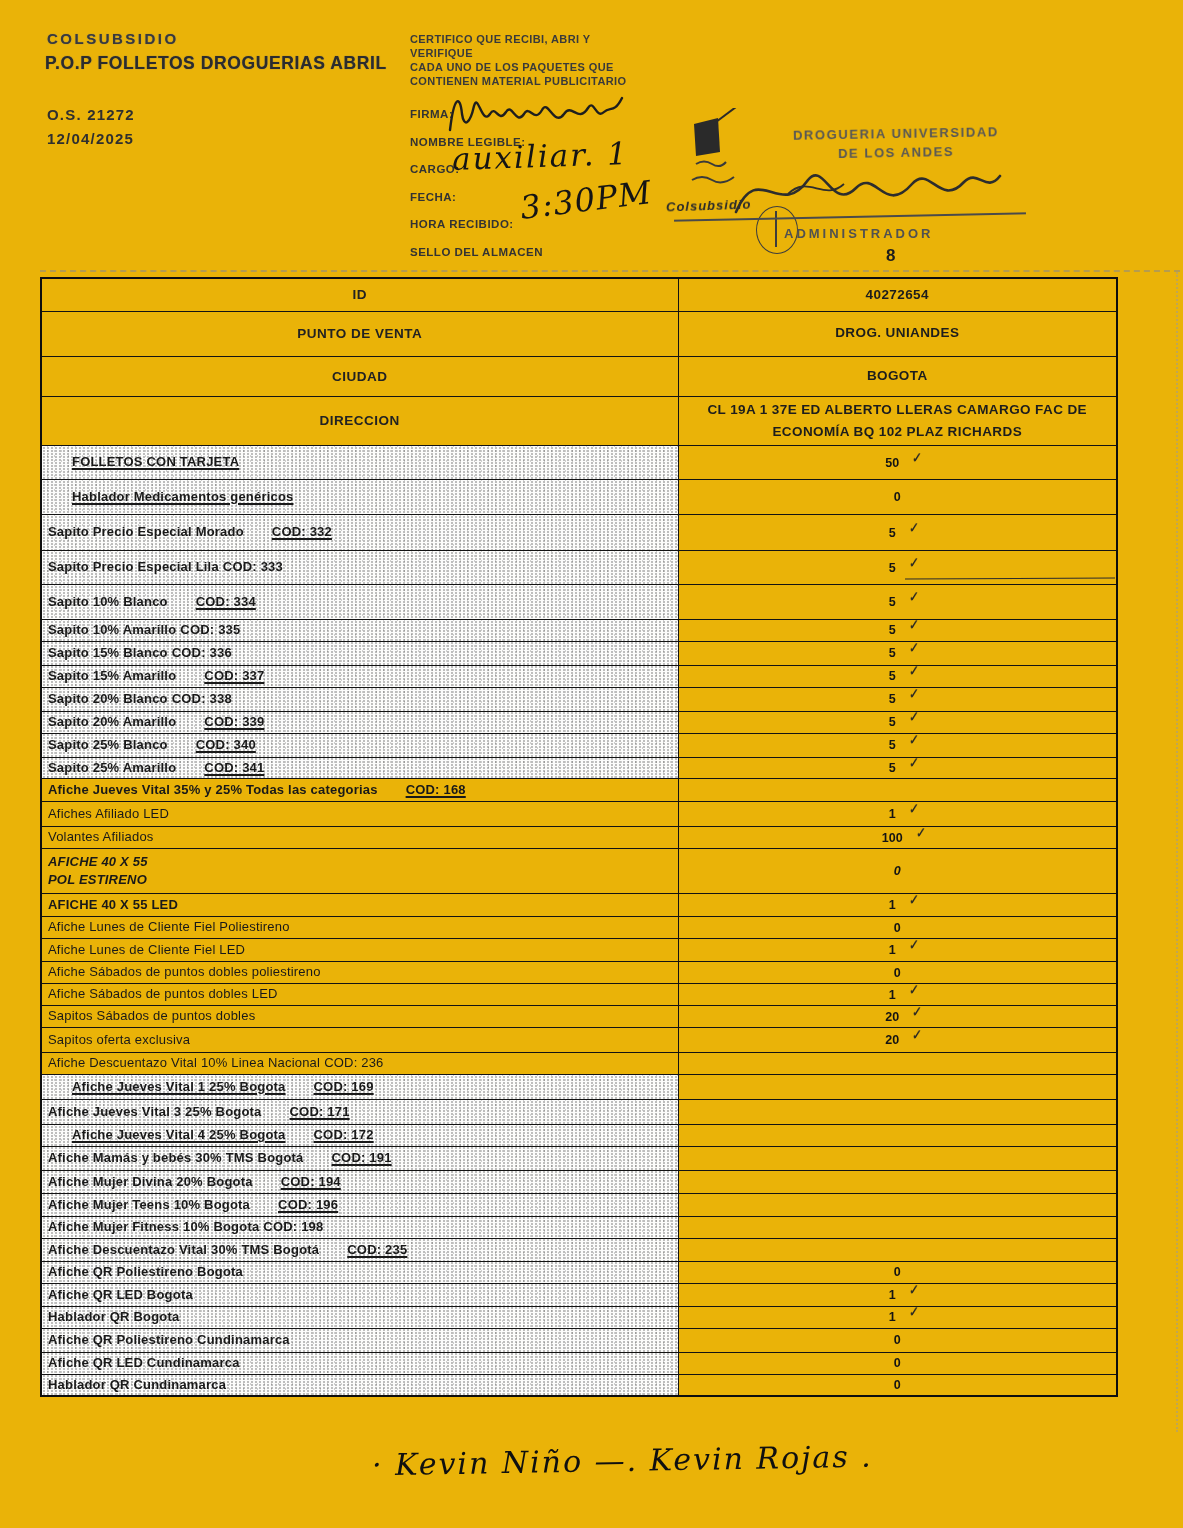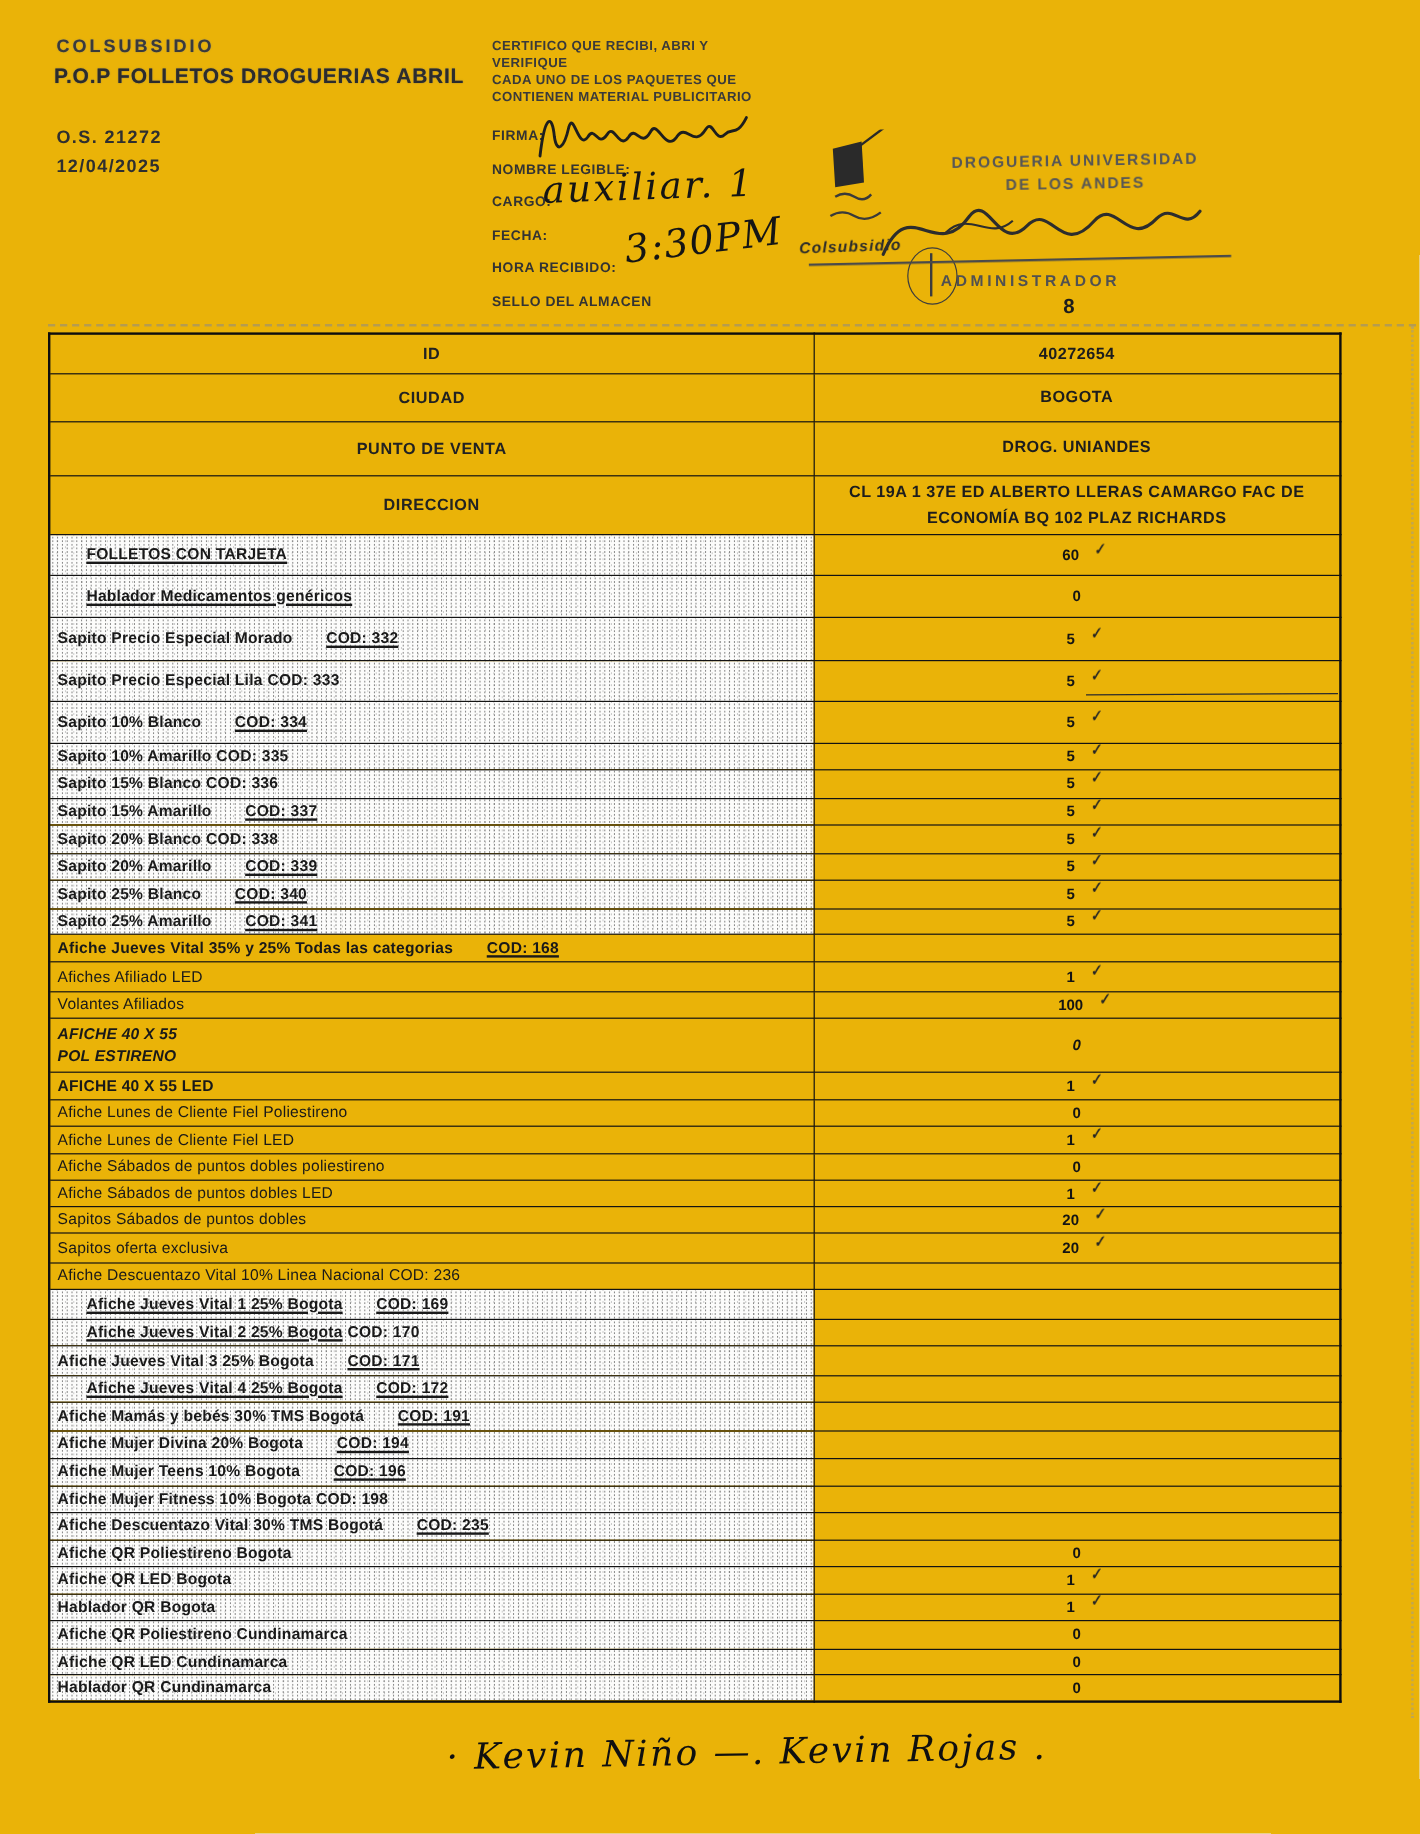--- a/index.html
+++ b/index.html
@@ -133,37 +133,37 @@
   <table class="form">
     <colgroup>
         <col class="c1">
         <col class="c2">
       </colgroup>
     <tbody id="info-body">
         <tr style="height: 33px;">
           <td class="ilbl">ID</td>
           <td class="ival">40272654</td>
         </tr>
+        <tr style="height: 45px;">
+          <td class="ilbl">PUNTO DE VENTA</td>
+          <td class="ival">DROG. UNIANDES</td>
+        </tr>
         <tr style="height: 40px;">
           <td class="ilbl">CIUDAD</td>
           <td class="ival">BOGOTA</td>
-        </tr>
-        <tr style="height: 45px;">
-          <td class="ilbl">PUNTO DE VENTA</td>
-          <td class="ival">DROG. UNIANDES</td>
         </tr>
         <tr style="height: 45px;">
           <td class="ilbl">DIRECCION</td>
           <td class="ival">CL 19A 1 37E ED ALBERTO LLERAS CAMARGO FAC DE ECONOMÍA BQ 102 PLAZ RICHARDS</td>
         </tr>
       </tbody>
     <tbody id="items-body">
         <tr class="item shaded" style="height: 34px;">
           <td class="lbl"><span class="u ">FOLLETOS CON TARJETA</span></td>
-          <td class="val"><span class="qty">60</span><span class="chk">✓</span></td>
+          <td class="val"><span class="qty">50</span><span class="chk">✓</span></td>
         </tr>
         <tr class="item shaded" style="height: 35px;">
           <td class="lbl"><span class="u ">Hablador Medicamentos genéricos</span></td>
           <td class="val"><span class="qty">0</span></td>
         </tr>
         <tr class="item shaded" style="height: 36px;">
           <td class="lbl"><span>Sapito Precio Especial Morado</span><span class="cod u">COD: 332</span></td>
           <td class="val"><span class="qty">5</span><span class="chk">✓</span></td>
         </tr>
         <tr class="item shaded" style="height: 34px;">
@@ -247,24 +247,20 @@
           <td class="val"><span class="qty">20</span><span class="chk">✓</span></td>
         </tr>
         <tr class="item" style="height: 20px;">
           <td class="lbl"><span>Afiche Descuentazo Vital 10% Linea Nacional</span><span class="cod">COD: 236</span></td>
           <td class="val"></td>
         </tr>
         <tr class="item shaded" style="height: 25px;">
           <td class="lbl"><span class="u ">Afiche Jueves Vital 1 25% Bogota</span><span class="cod u">COD: 169</span></td>
           <td class="val"></td>
         </tr>
-        <tr class="item shaded" style="height: 20px;">
-          <td class="lbl"><span class="u ">Afiche Jueves Vital 2 25% Bogota</span><span class="cod">COD: 170</span></td>
-          <td class="val"></td>
-        </tr>
         <tr class="item shaded" style="height: 25px;">
           <td class="lbl"><span>Afiche Jueves Vital 3 25% Bogota</span><span class="cod u">COD: 171</span></td>
           <td class="val"></td>
         </tr>
         <tr class="item shaded" style="height: 18px;">
           <td class="lbl"><span class="u ">Afiche Jueves Vital 4 25% Bogota</span><span class="cod u">COD: 172</span></td>
           <td class="val"></td>
         </tr>
         <tr class="item shaded" style="height: 24px;">
           <td class="lbl"><span>Afiche Mamás y bebés 30% TMS Bogotá</span><span class="cod u">COD: 191</span></td>

